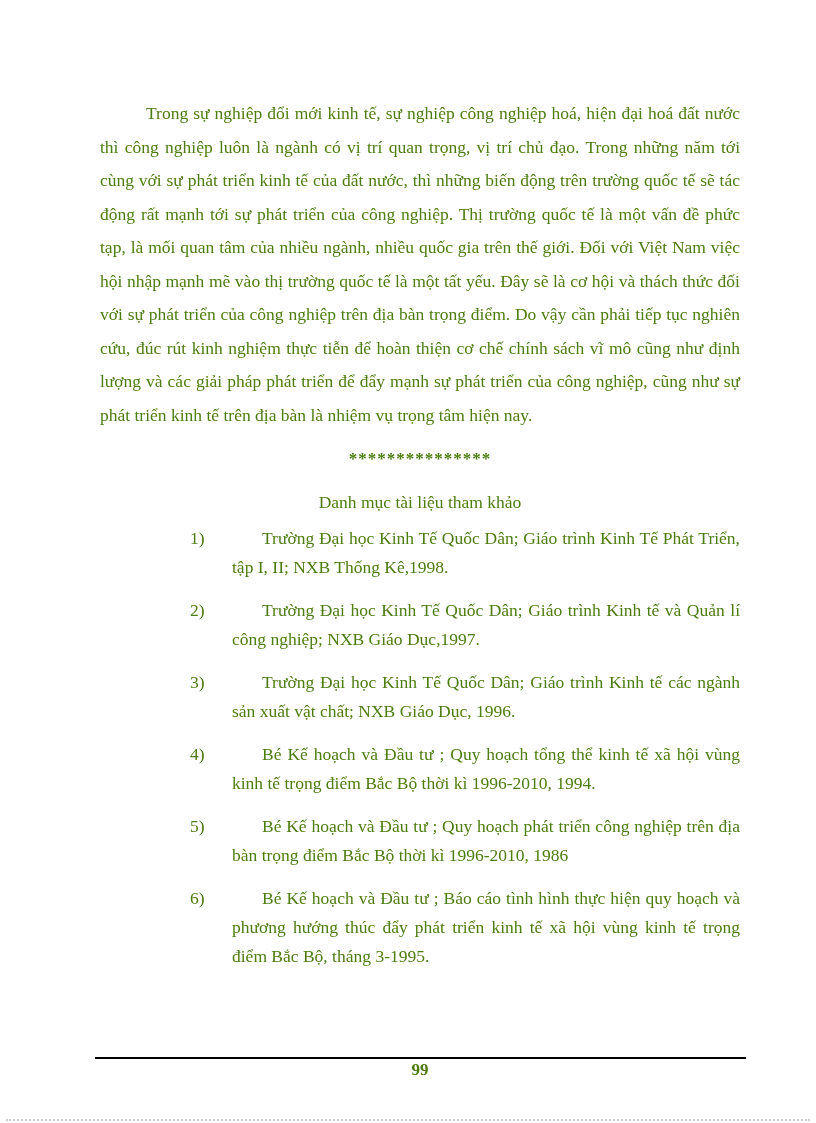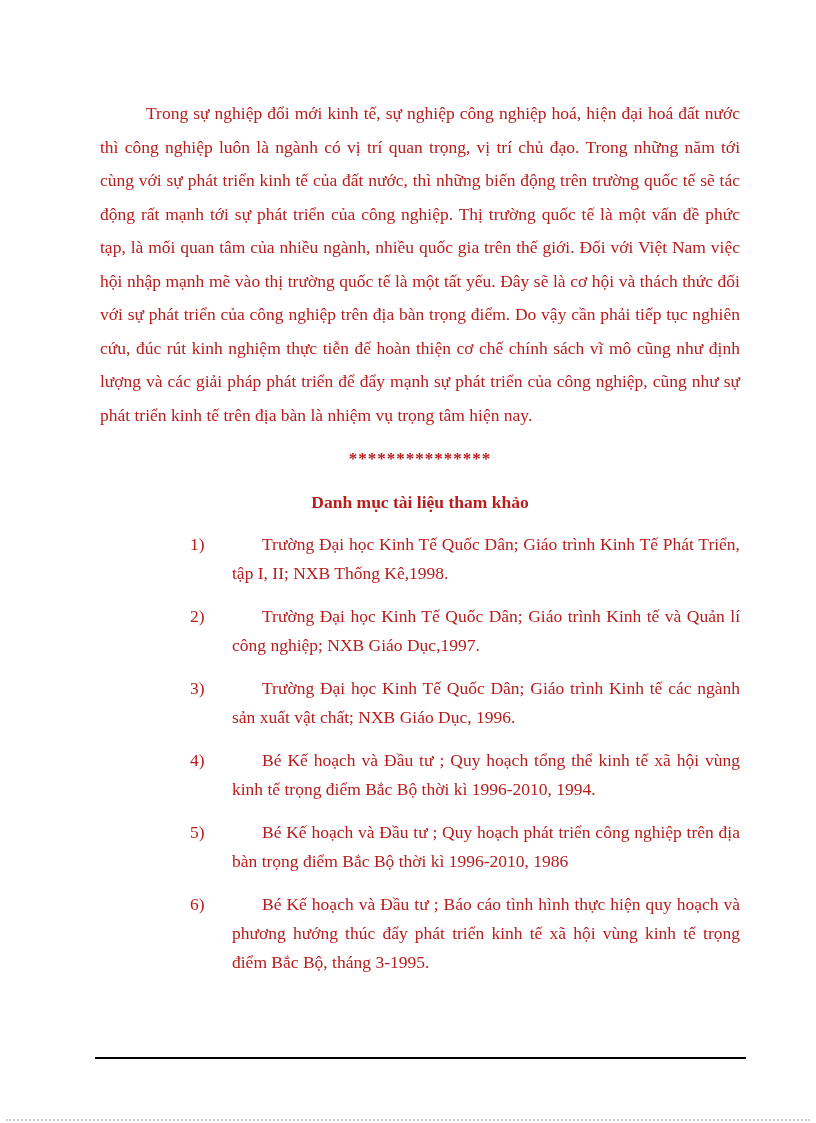--- a/index.html
+++ b/index.html
@@ -6,21 +6,21 @@
     margin: 0;
     padding: 0;
     background: #ffffff;
   }
   .page {
     position: relative;
     width: 816px;
     height: 1123px;
     background: #ffffff;
     font-family: "Liberation Serif", "DejaVu Serif", serif;
-    color: #b91c1c;
+    color: #4d7c0f;
     overflow: hidden;
   }
   .content {
     padding: 97px 76px 0 100px; 
   }
   .body-paragraph {
     font-size: 17.5px;
     line-height: 33.5px;
     text-align: justify;
     text-indent: 46px;
@@ -29,24 +29,24 @@
   .separator {
     text-align: center;
     font-weight: bold;
     font-size: 17px;
     letter-spacing: 1px;
     margin-top: 14px;
     line-height: 26px;
   }
   .ref-title {
     text-align: center;
-    font-weight: bold;
+    font-weight: normal;
     font-size: 17.5px;
     margin-top: 16px;
-    margin-bottom: 14px;
+    margin-bottom: 8px;
     line-height: 28px;
   }
   .ref-list {
     margin: 0;
   }
   .ref-item {
     display: flex;
     margin: 0 0 14px 90px;
     font-size: 17.5px;
     line-height: 29px;
@@ -126,14 +126,15 @@
 
       <div class="ref-item">
         <span class="ref-num">6)</span>
         <span class="ref-text">Bé Kế hoạch và Đầu tư ; Báo cáo tình hình thực hiện quy hoạch và phương hướng thúc đẩy phát triển kinh tế xã hội vùng kinh tế trọng điểm Bắc Bộ, tháng 3-1995.</span>
       </div>
 
     </div>
   </div>
 
   <div class="footer-rule"></div>
+  <div class="page-number">99</div>
   <div class="page-edge-dotted"></div>
 </div>
 
 </body></html>

